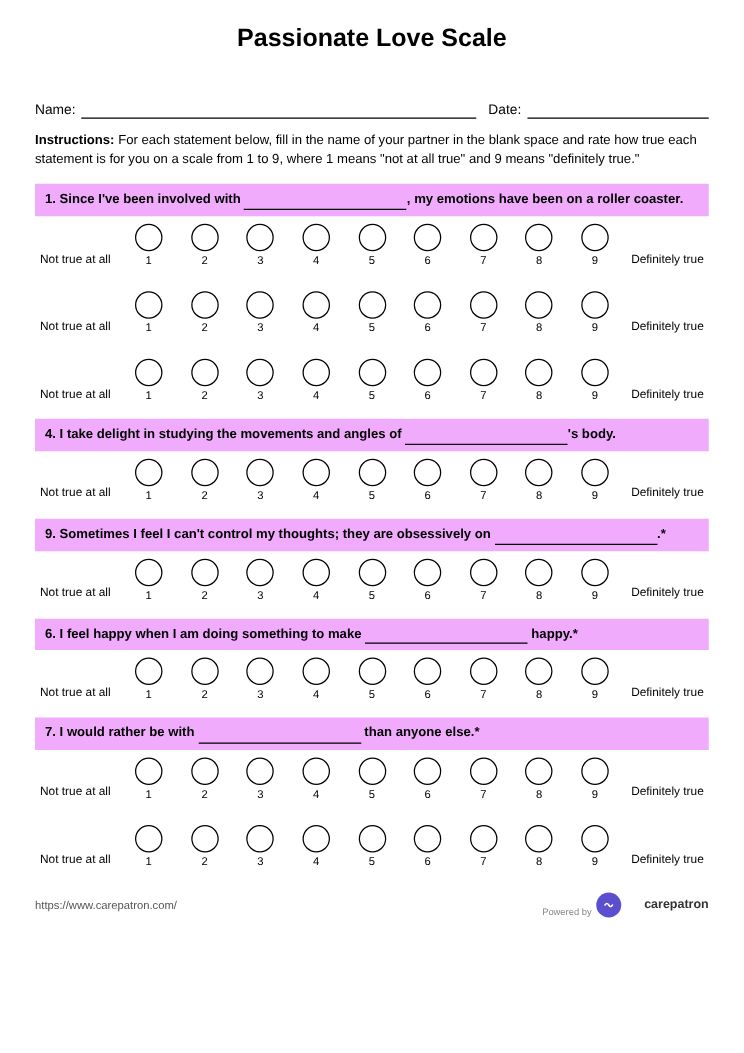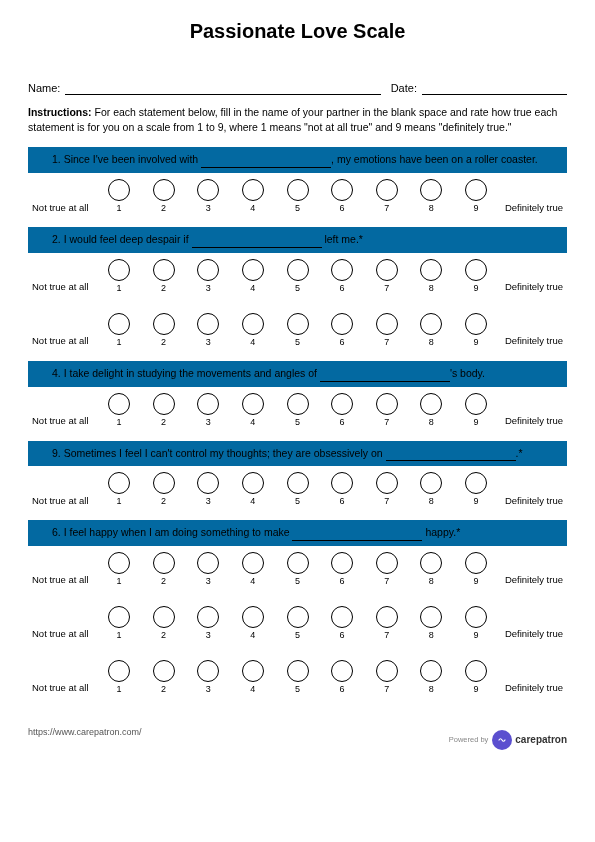--- a/index.html
+++ b/index.html
@@ -21,24 +21,24 @@
     .instructions {
       font-size: 10.5px;
       margin-bottom: 12px;
       line-height: 1.45;
     }
     .instructions strong { font-weight: bold; }
     .question-block {
       margin-bottom: 8px;
     }
     .question-header {
-      background: #0369a1;
-      padding: 5px 24px;
+      background: #f0abfc;
+      padding: 5px 8px;
       font-size: 10.5px;
-      font-weight: normal;
+      font-weight: bold;
       line-height: 1.4;
     }
     .question-header .blank {
       display: inline-block;
       border-bottom: 1px solid #000;
       min-width: 120px;
     }
     .scale-row {
       display: flex;
       align-items: flex-end;
@@ -86,30 +86,29 @@
       margin-top: 14px;
       font-size: 9px;
       color: #555;
     }
     .footer a {
       color: #555;
       text-decoration: none;
     }
     .carepatron-brand {
       display: flex;
-      align-items: center;
+      align-items: flex-end;
       gap: 4px;
       font-size: 8px;
       color: #333;
-      margin-top: 16px;
     }
     .carepatron-logo {
       display: flex;
       align-items: center;
-      gap: 3px;
+      gap: 18px;
     }
     .logo-circle {
       width: 20px;
       height: 20px;
       background: #5b4fcf;
       border-radius: 50%;
       display: flex;
       align-items: center;
       justify-content: center;
       color: white;
@@ -197,21 +196,20 @@
           </div>
           <div class="circle-item">
             <div class="circle"></div>
             <span class="circle-num">9</span>
           </div>
         </div>
         <div class="scale-label right">Definitely true</div>
       </div>
     </div>
     <div class="question-block">
-      <div class="question-header"><span>2. I would feel deep despair if</span> <span class="blank" style="min-width:130px;display:inline-block;border-bottom:1px solid #000;">&nbsp;&nbsp;&nbsp;&nbsp;&nbsp;&nbsp;&nbsp;&nbsp;&nbsp;&nbsp;&nbsp;&nbsp;&nbsp;&nbsp;&nbsp;&nbsp;&nbsp;&nbsp;&nbsp;</span><span> left me.*</span></div>
       <div class="scale-row">
         <div class="scale-label">Not true at all</div>
         <div class="circles-container">
           <div class="circle-item">
             <div class="circle"></div>
             <span class="circle-num">1</span>
           </div>
           <div class="circle-item">
             <div class="circle"></div>
             <span class="circle-num">2</span>
@@ -421,20 +419,21 @@
           </div>
           <div class="circle-item">
             <div class="circle"></div>
             <span class="circle-num">9</span>
           </div>
         </div>
         <div class="scale-label right">Definitely true</div>
       </div>
     </div>
     <div class="question-block">
+      <div class="question-header"><span>7. I would rather be with</span> <span class="blank" style="min-width:130px;display:inline-block;border-bottom:1px solid #000;">&nbsp;&nbsp;&nbsp;&nbsp;&nbsp;&nbsp;&nbsp;&nbsp;&nbsp;&nbsp;&nbsp;&nbsp;&nbsp;&nbsp;&nbsp;&nbsp;&nbsp;&nbsp;&nbsp;</span><span> than anyone else.*</span></div>
       <div class="scale-row">
         <div class="scale-label">Not true at all</div>
         <div class="circles-container">
           <div class="circle-item">
             <div class="circle"></div>
             <span class="circle-num">1</span>
           </div>
           <div class="circle-item">
             <div class="circle"></div>
             <span class="circle-num">2</span>

